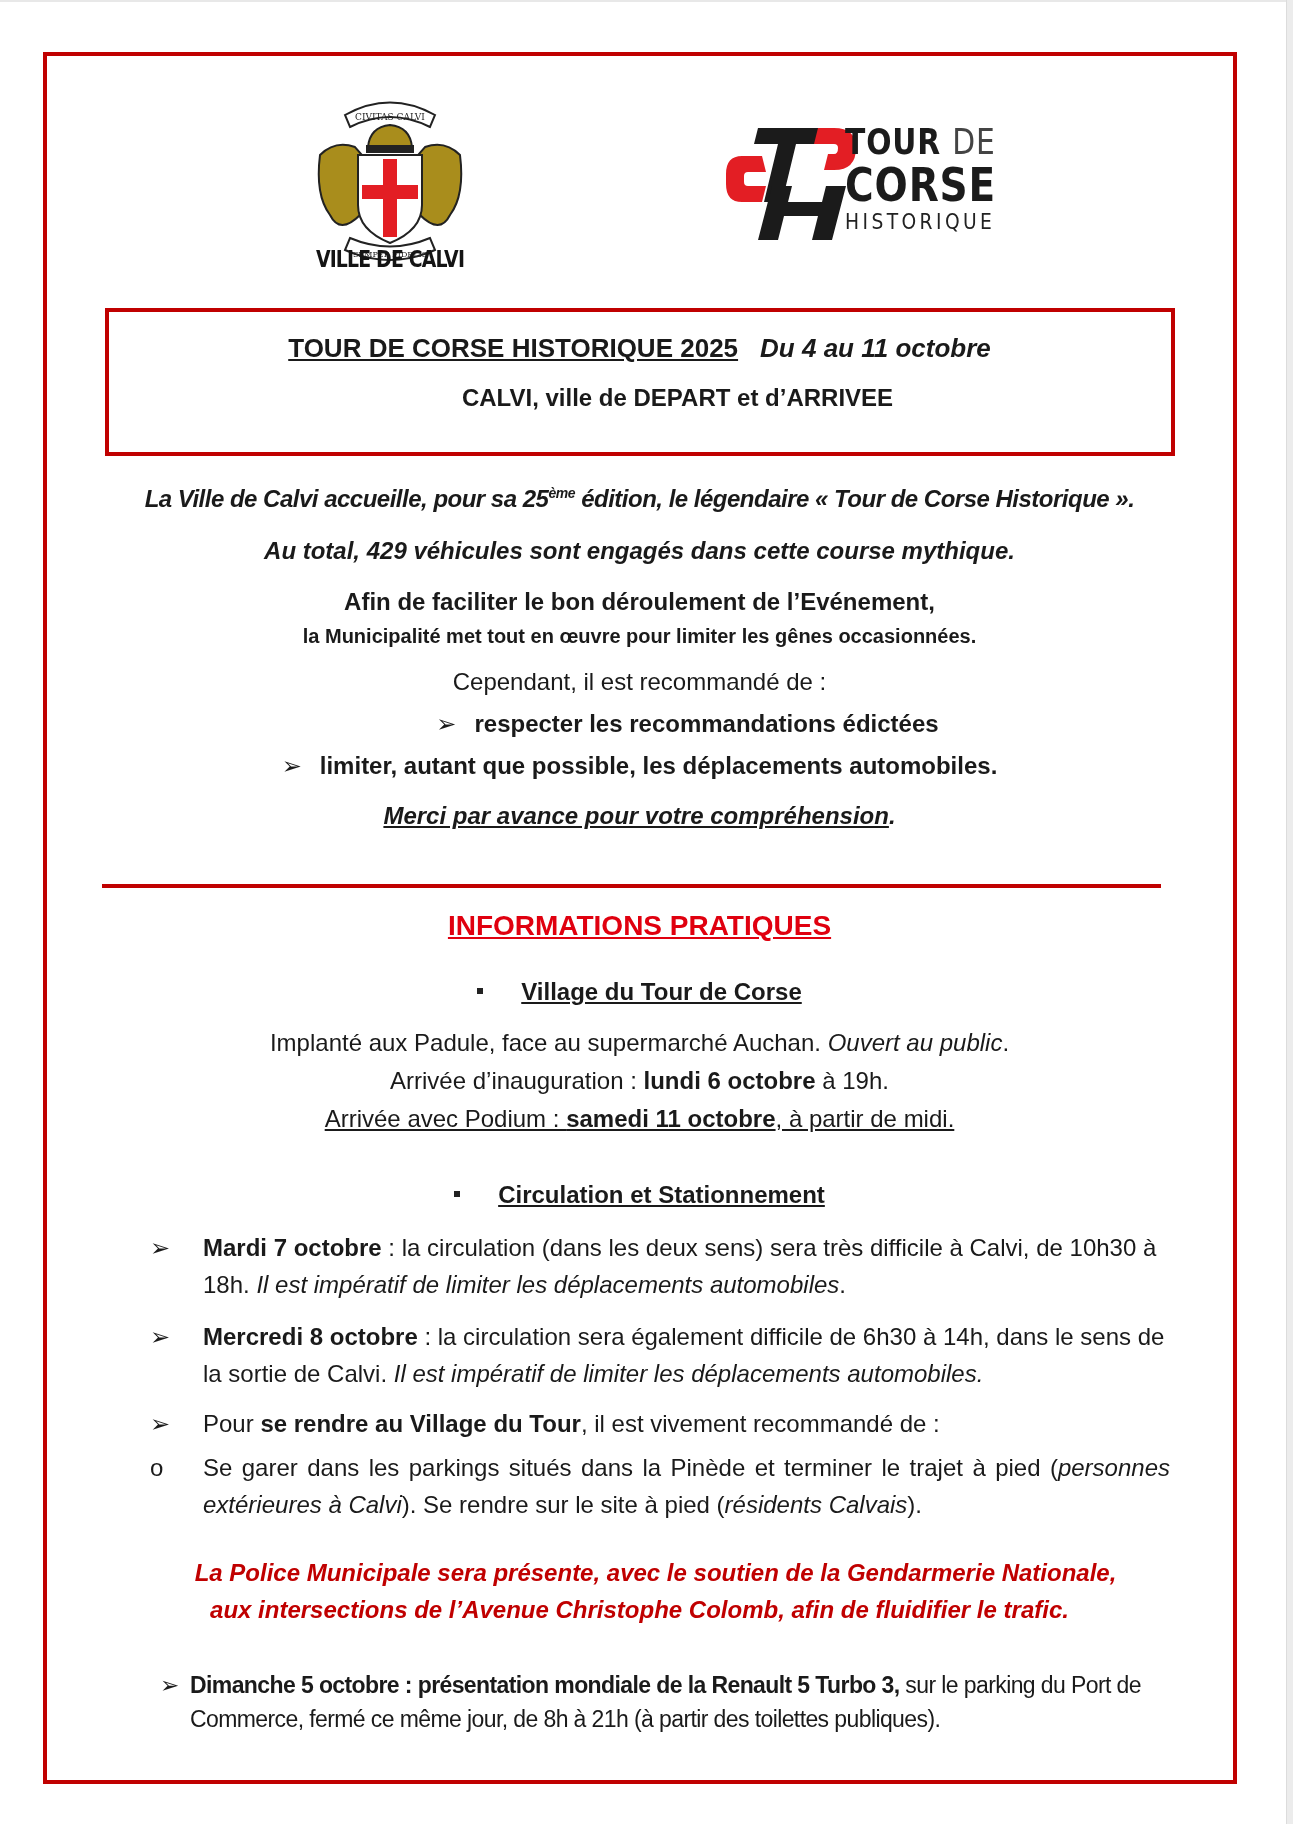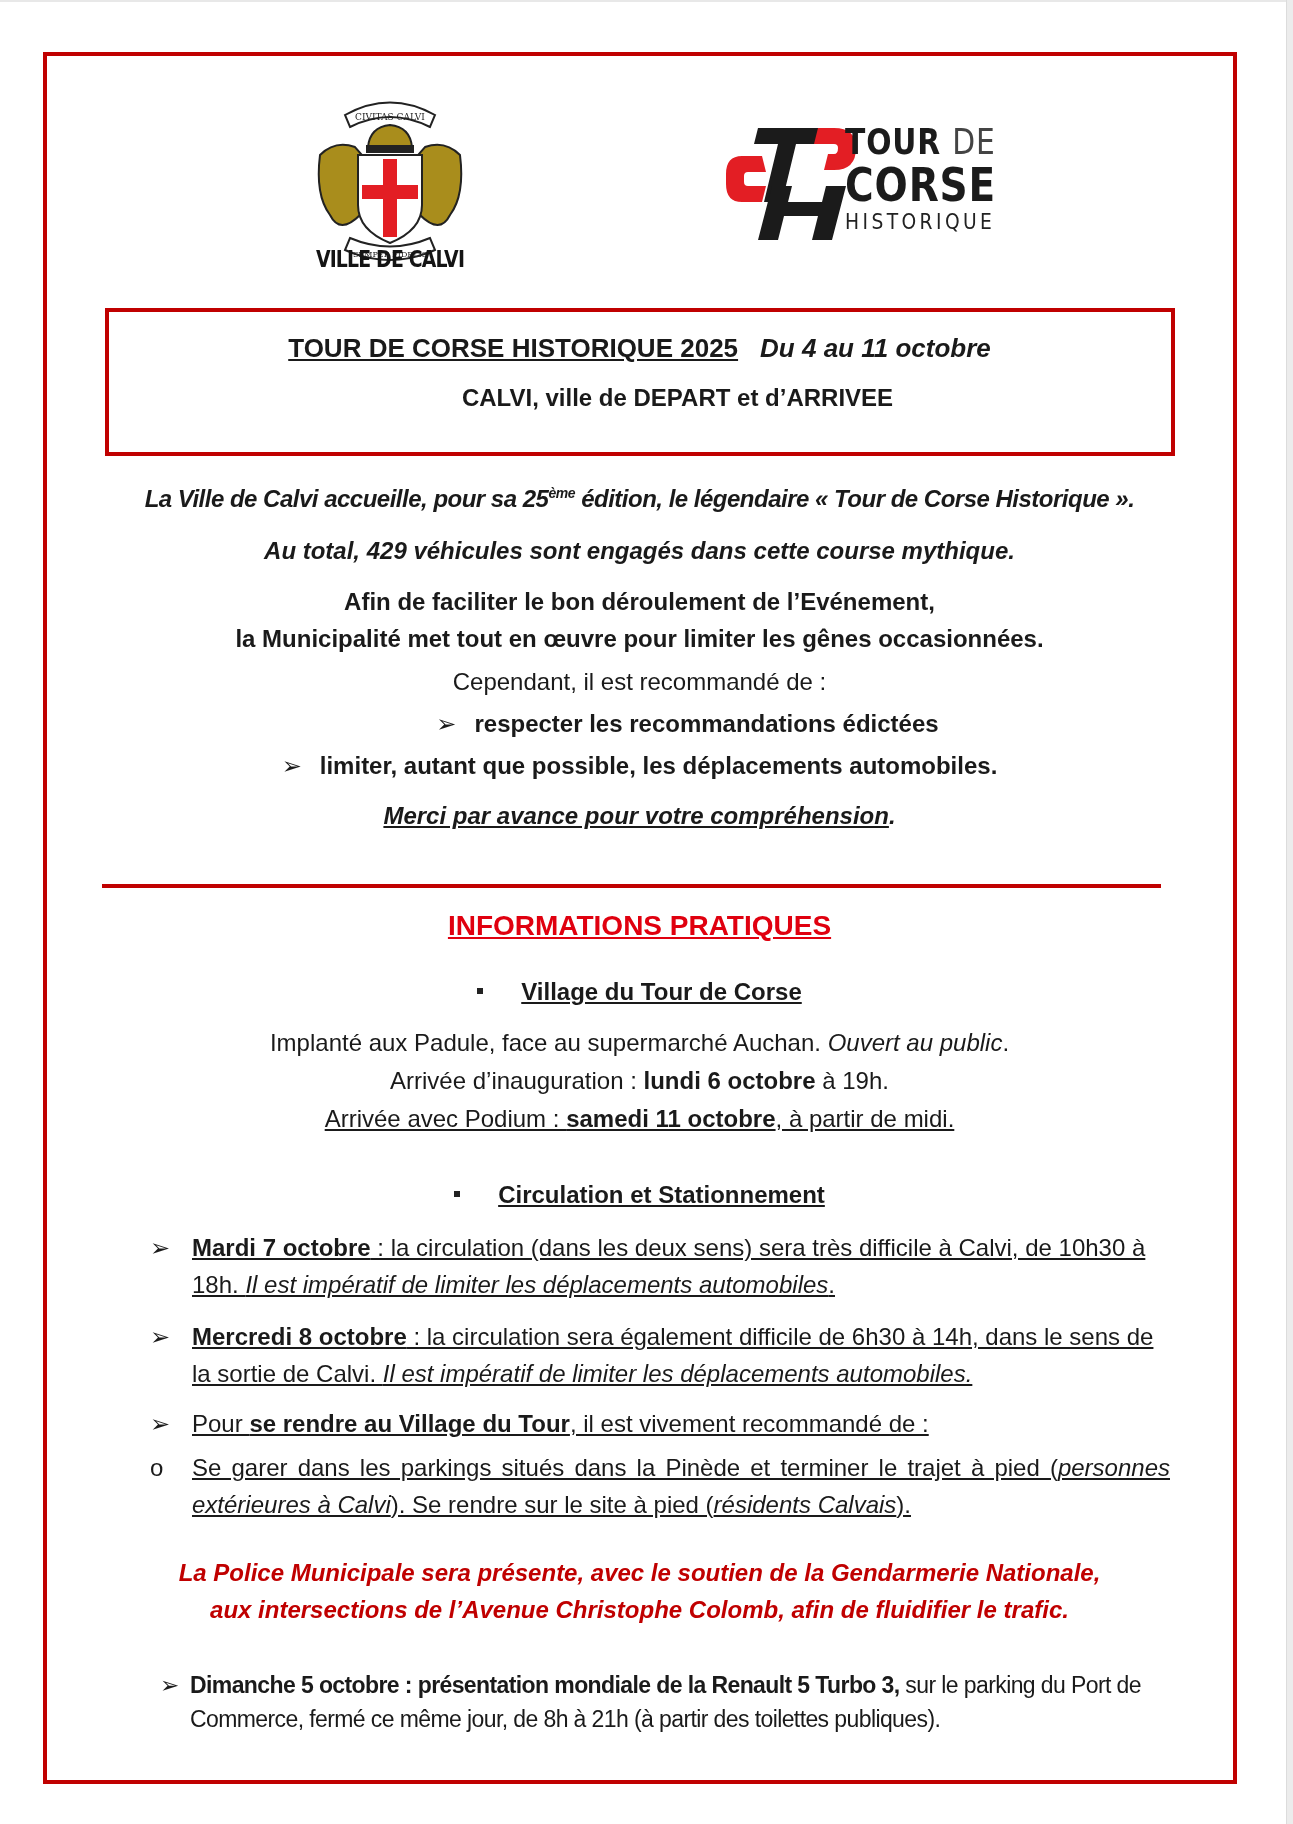--- a/index.html
+++ b/index.html
@@ -29,21 +29,21 @@
   .header-box { position:absolute; left:105px; top:308px; width:1062px; height:140px; border:4px solid #c00000; }
   .t1 { top:333px; font-size:26px; font-weight:bold; }
   .t1 .u { text-decoration:underline; }
   .t1 .i { font-style:italic; margin-left:22px; }
   .t2 { top:384px; font-size:24px; font-weight:bold;padding-left:38px; }
 
   .intro1 { top:485px; font-size:24px; font-weight:bold; font-style:italic; letter-spacing:-0.5px; }
   .intro1 sup { font-size:14px; }
   .intro2 { top:537px; font-size:24px; font-weight:bold; font-style:italic; }
   .b1 { top:588px; font-size:24px; font-weight:bold; }
-  .b2 { top:625px; font-size:24px; font-weight:bold; }
+  .b2 { top:625px; font-size:20px; font-weight:bold; }
   .cep { top:668px; font-size:24px; }
   .ar1 { top:710px; font-size:24px; font-weight:bold;margin-left:48px; }
   .ar2 { top:752px; font-size:24px; font-weight:bold; }
   .arrow { display:inline-block; margin-right:18px; font-weight:normal; }
   .merci { top:802px; font-size:24px; font-weight:bold; font-style:italic; }
   .merci .u { text-decoration:underline; }
 
   .sep { position:absolute; left:102px; top:884px; width:1059px; height:4px; background:#c00000; }
   .infos { top:910px; font-size:28px; font-weight:bold; color:#e0000f; text-decoration:underline; }
   .sub { font-size:24px; font-weight:bold; }
@@ -51,29 +51,29 @@
   .sub .u { text-decoration:underline; }
   .v1 { top:978px; }
   .para { font-size:24px; }
   .p1 { top:1029px; }
   .p2 { top:1067px; }
   .p3 { top:1105px;text-decoration:underline; }
   .v2 { top:1181px; }
 
   .li { position:absolute; left:150px; width:1020px; font-size:24px; line-height:37px; }
   .li .mk { position:absolute; left:0; top:0; width:30px; }
-  .li .tx { margin-left:42px; display:block;text-decoration:underline; }
+  .li .tx { margin-left:53px; display:block; }
   .li .just { text-align:justify; text-align-last:left; }
   .li1 { top:1229px; }
   .li2 { top:1318px; }
   .li3 { top:1405px; }
   .li4 { top:1449px; }
 
   .police { font-size:24px; font-weight:bold; font-style:italic; color:#c00000; }
-  .pol1 { top:1559px; }
+  .pol1 { top:1559px;padding-left:16px; }
   .pol2 { top:1596px; }
 
   .dim { position:absolute; left:160px; width:1020px; font-size:23px; line-height:34px; letter-spacing:-0.6px; }
   .dim .mk { position:absolute; left:0; top:0; }
   .dim .tx { margin-left:30px; display:block; }
   .dim { top:1668px; }
 </style>
 </head>
 <body>
 

